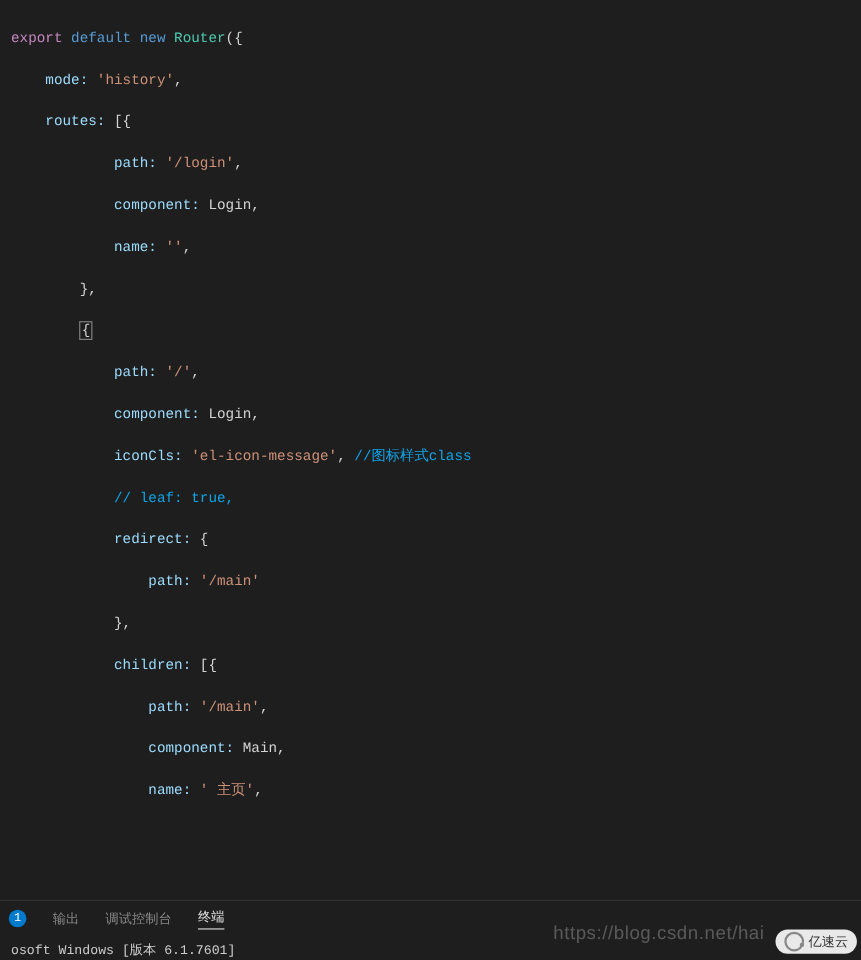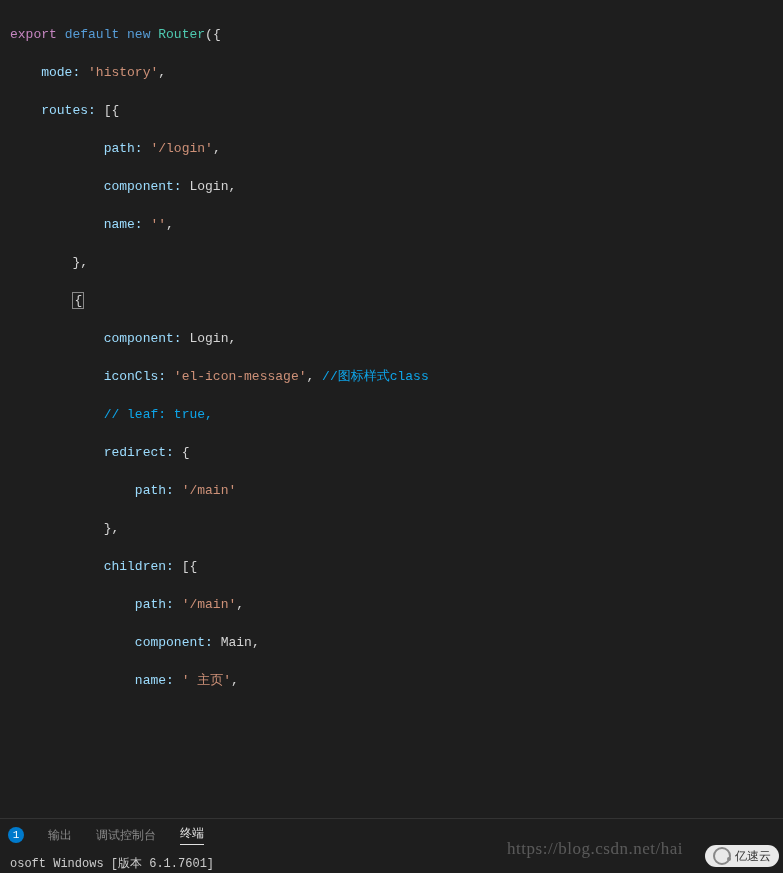--- a/index.html
+++ b/index.html
@@ -74,23 +74,23 @@
     padding-bottom: 2px;
   }
   .terminal-line {
     padding: 4px 10px;
     color: #ccc;
     font-size: 12px;
   }
   .watermark {
     position: absolute;
     bottom: 14px;
-    right: 100px;
+    right: 88px;
     color: rgba(200,200,200,0.35);
-    font-family: Liberation Serif, serif;
+    font-family: Liberation Sans, sans-serif;
     font-size: 17px;
     letter-spacing: 0.5px;
     pointer-events: none;
   }
   .yisu-badge {
     position: absolute;
     right: 4px;
     bottom: 6px;
     display: flex;
     align-items: flex-end;
@@ -125,20 +125,21 @@
 
 <div class="editor">
 <span class="line"><span class="kw-export">export</span> <span class="kw-default">default</span> <span class="kw-new">new</span> <span class="class-name">Router</span><span class="punct">({</span></span>
 <span class="line">    <span class="prop">mode:</span> <span class="str">'history'</span><span class="punct">,</span></span>
 <span class="line">    <span class="prop">routes:</span> <span class="punct">[{</span></span>
 <span class="line">            <span class="prop">path:</span> <span class="str">'/login'</span><span class="punct">,</span></span>
 <span class="line">            <span class="prop">component:</span> <span class="punct">Login</span><span class="punct">,</span></span>
 <span class="line">            <span class="prop">name:</span> <span class="str">''</span><span class="punct">,</span></span>
 <span class="line">        <span class="punct">},</span></span>
 <span class="line">        <span class="bracket-highlight">{</span></span>
+<span class="line">            <span class="prop">path:</span> <span class="str">'/'</span><span class="punct">,</span></span>
 <span class="line">            <span class="prop">component:</span> <span class="punct">Login</span><span class="punct">,</span></span>
 <span class="line">            <span class="prop">iconCls:</span> <span class="str">'el-icon-message'</span><span class="punct">,</span> <span class="comment">//图标样式class</span></span>
 <span class="line">            <span class="comment">// leaf: true,</span></span>
 <span class="line">            <span class="prop">redirect:</span> <span class="punct">{</span></span>
 <span class="line">                <span class="prop">path:</span> <span class="str">'/main'</span></span>
 <span class="line">            <span class="punct">},</span></span>
 <span class="line">            <span class="prop">children:</span> <span class="punct">[{</span></span>
 <span class="line">                <span class="prop">path:</span> <span class="str">'/main'</span><span class="punct">,</span></span>
 <span class="line">                <span class="prop">component:</span> <span class="punct">Main</span><span class="punct">,</span></span>
 <span class="line">                <span class="prop">name:</span> <span class="str">' 主页'</span><span class="punct">,</span></span>

